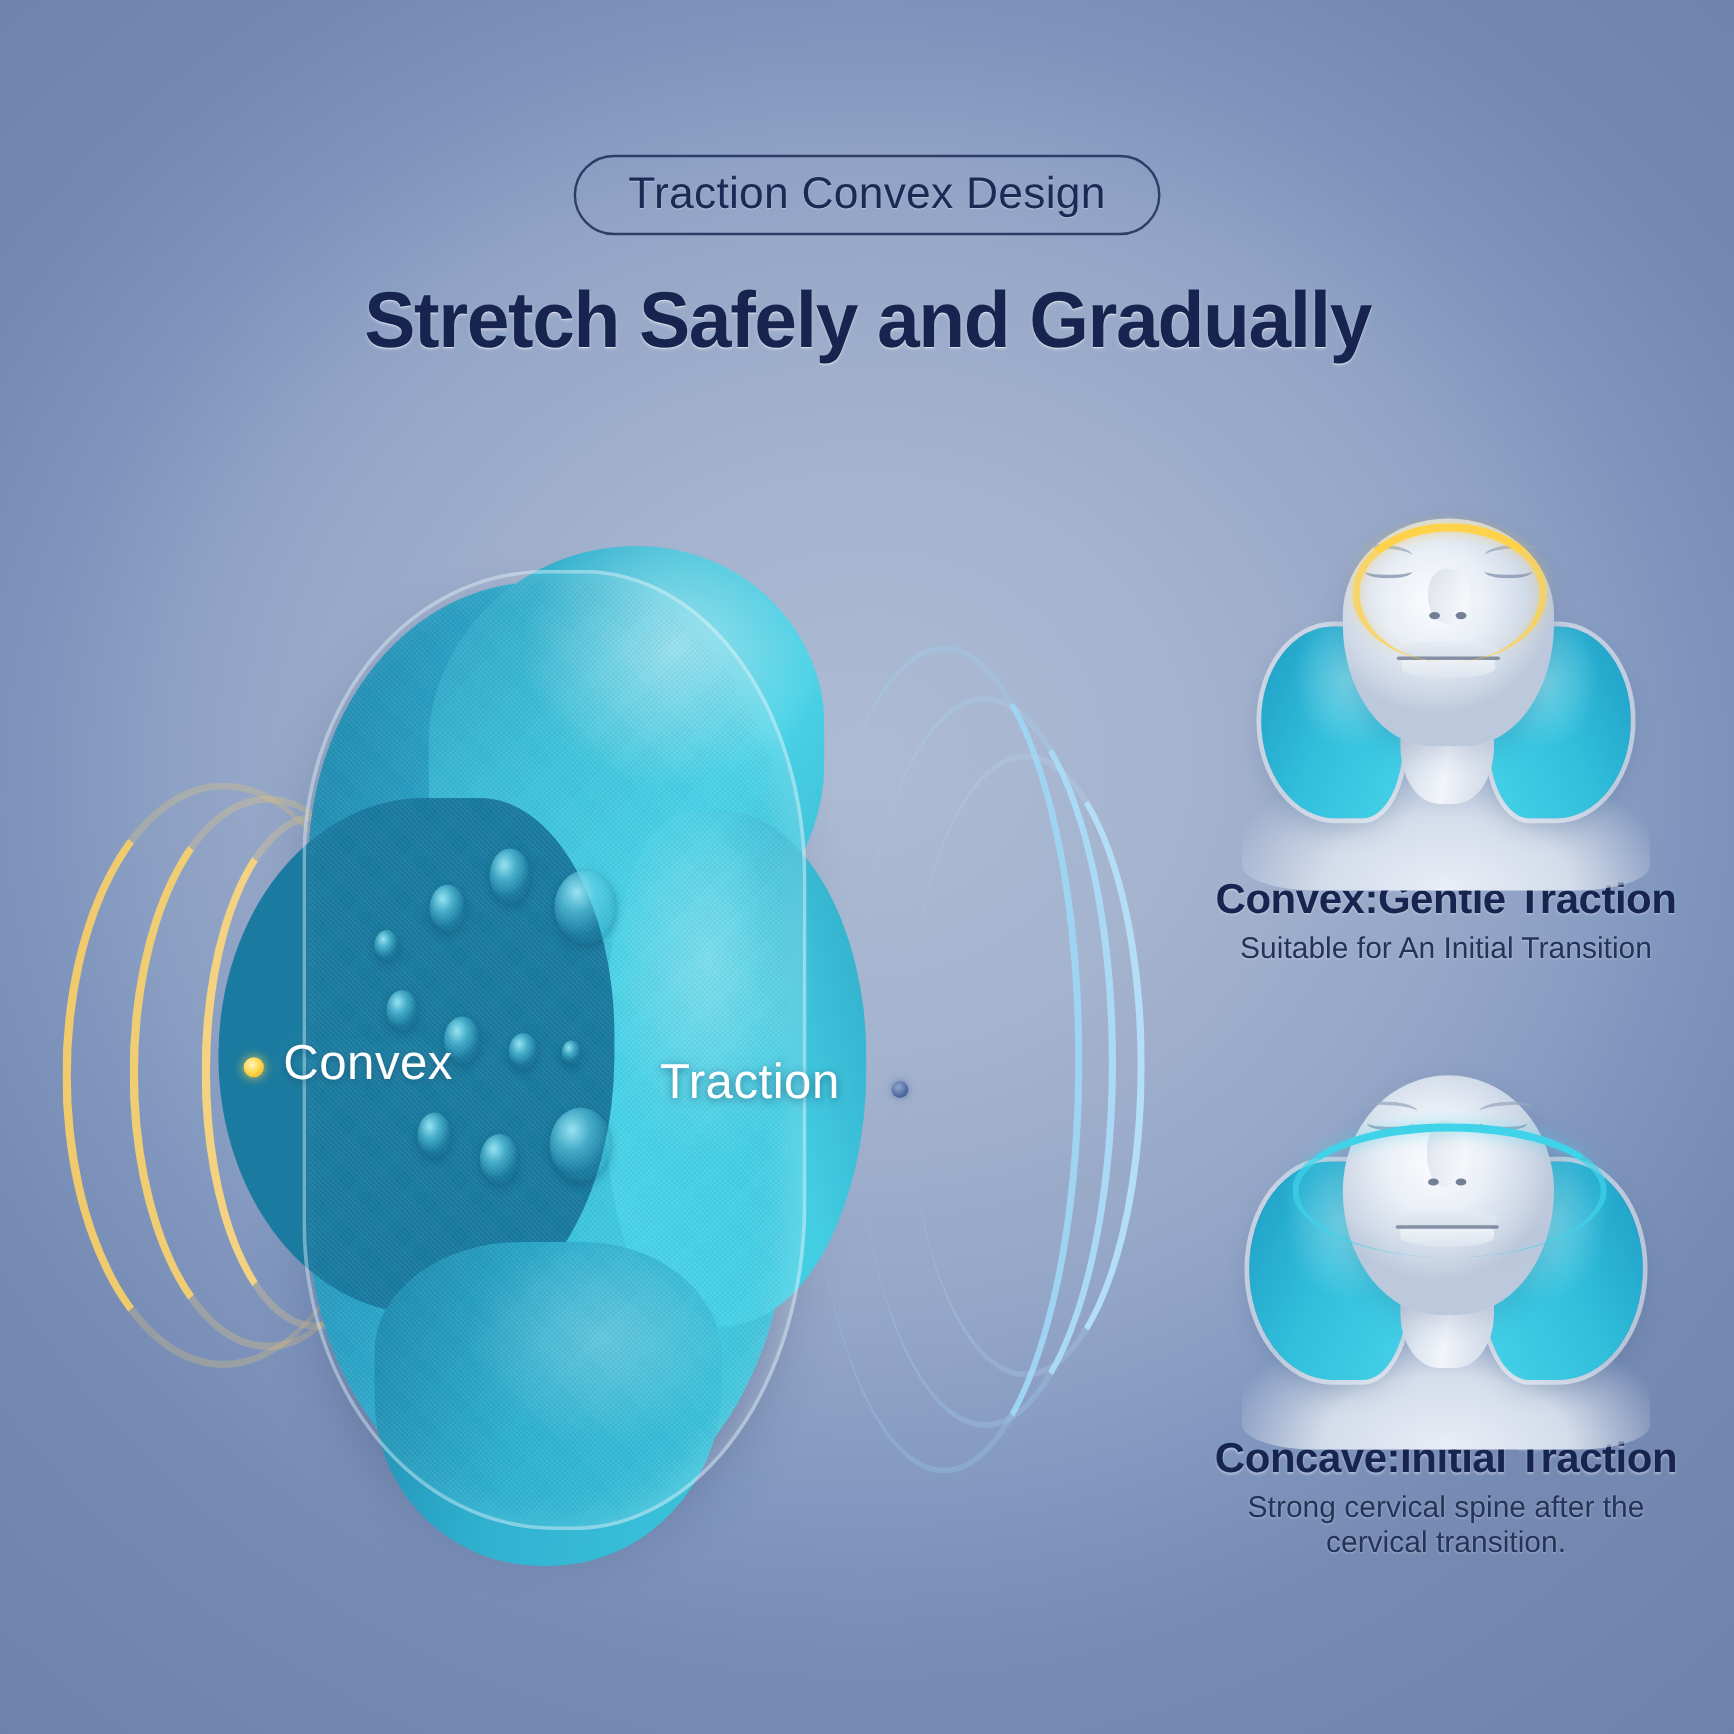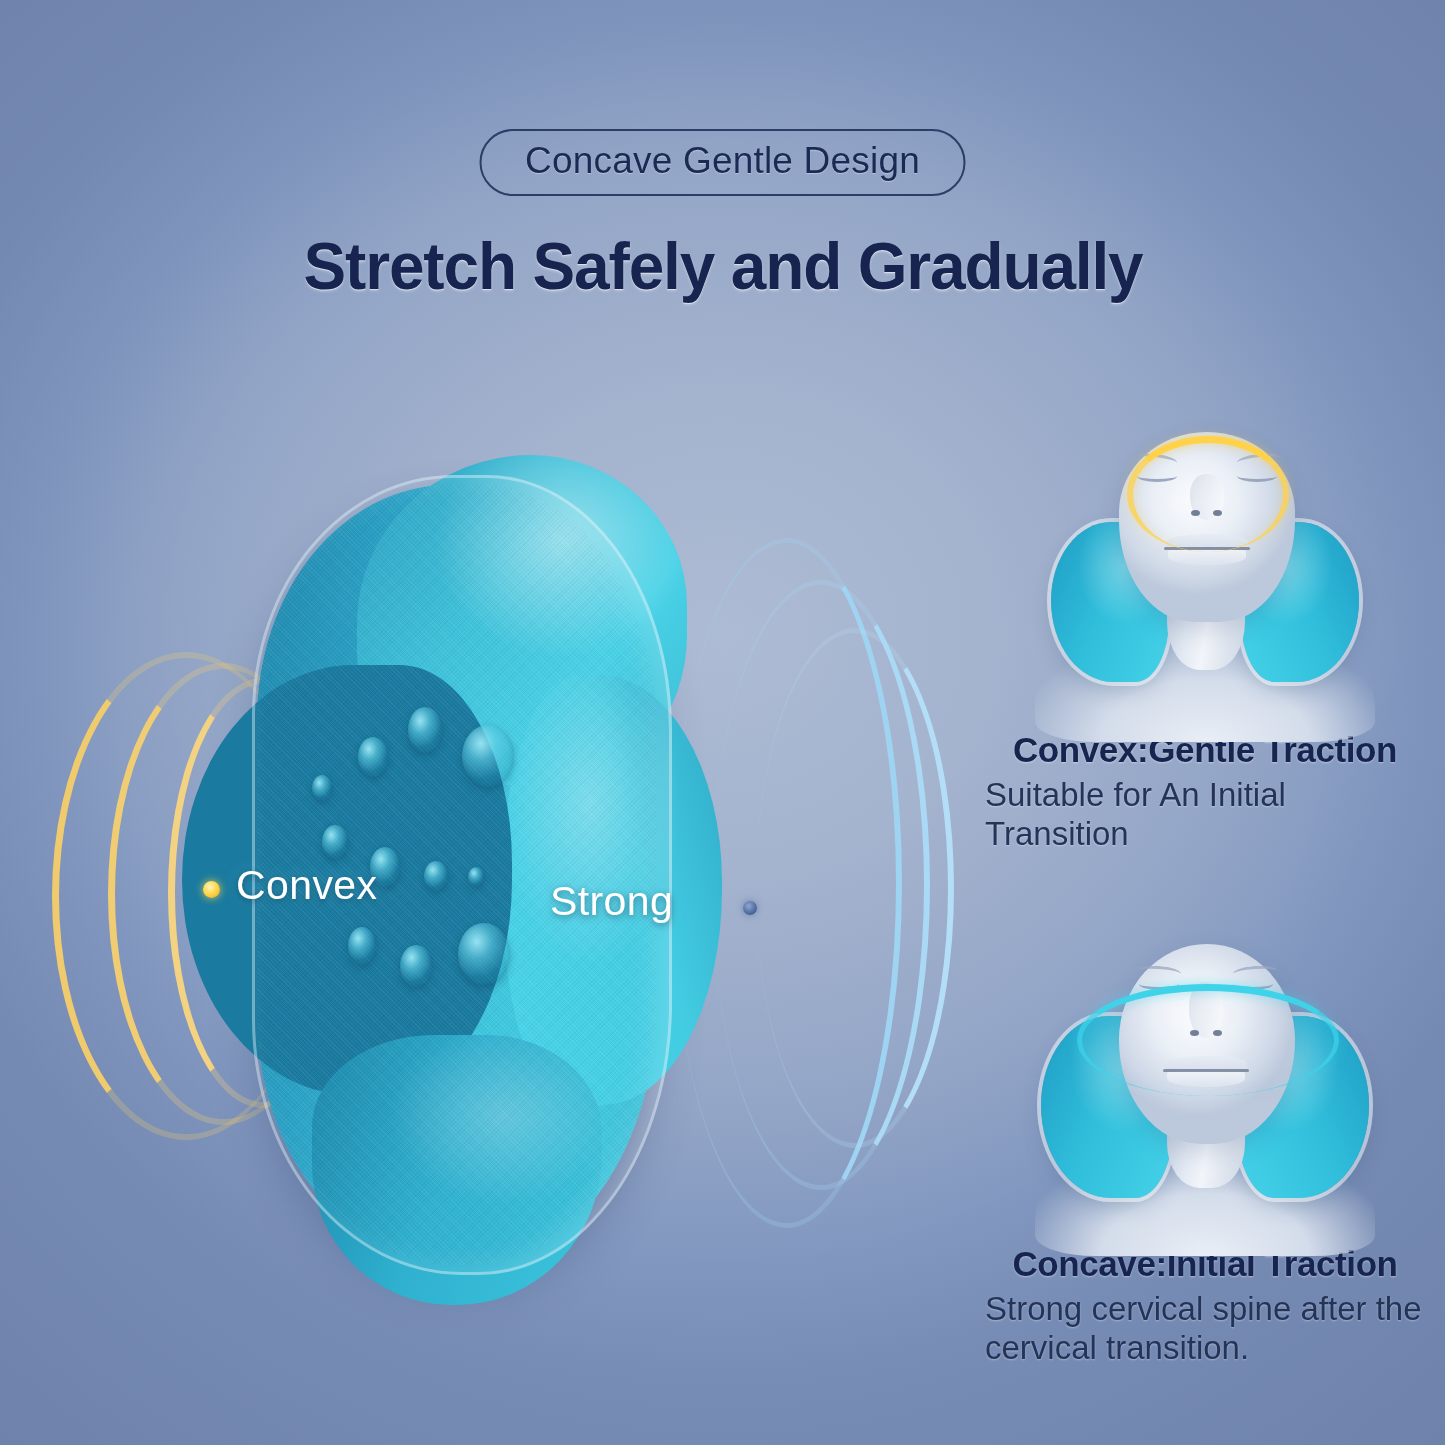--- a/index.html
+++ b/index.html
@@ -195,31 +195,31 @@
     box-shadow:0 0 0 4px rgba(245,250,253,.55), 0 8px 20px rgba(40,80,120,.22);
   }
   .traction-arc{ position:absolute; border-radius:50%; border-style:solid; border-color:transparent; }
 
   .cap-title{
     text-align:center; color:#16244f; font-size:35px; font-weight:bold;
     letter-spacing:-.4px; white-space:nowrap;
     text-shadow:0 1px 2px rgba(255,255,255,.40);
   }
   .cap-sub{
-    color:#243458; font-size:33px; line-height:1.18;
+    text-align:center; color:#243458; font-size:25px; line-height:1.18;
     margin-top:6px; text-shadow:0 1px 2px rgba(255,255,255,.35);
   }
 </style>
 </head>
 <body>
 
 <div id="bg-wash"></div>
 <div id="bg-vignette"></div>
 
-<div id="badge">Concave Gentle Design</div>
+<div id="badge">Traction Convex Design</div>
 <div id="headline">Stretch Safely and Gradually</div>
 
 <div id="product-stage">
 
   <div class="wave wave-y" style="left:156px; top:258px; width:190px; height:430px; border-left-color:#f3d281; border-top-color:rgba(243,210,129,.30); border-bottom-color:rgba(243,210,129,.30);"></div>
   <div class="wave wave-y" style="left:96px; top:243px; width:230px; height:462px; border-left-color:#f0cd72; border-top-color:rgba(240,205,114,.28); border-bottom-color:rgba(240,205,114,.28);"></div>
   <div class="wave wave-y" style="left:40px; top:232px; width:268px; height:488px; border-left-color:#efcb6e; border-top-color:rgba(239,203,110,.26); border-bottom-color:rgba(239,203,110,.26);"></div>
 
   <div class="wave wave-b" style="left:660px; top:118px; width:230px; height:690px; border-right-color:#9fd3f2; border-top-color:rgba(159,211,242,.26); border-bottom-color:rgba(159,211,242,.26);"></div>
   <div class="wave wave-b" style="left:700px; top:160px; width:218px; height:610px; border-right-color:#a9d9f5; border-top-color:rgba(169,217,245,.24); border-bottom-color:rgba(169,217,245,.24);"></div>
@@ -243,21 +243,21 @@
     <div class="bump" style="left:262px; top:386px; width:24px; height:30px;"></div>
     <div class="bump" style="left:306px; top:392px; width:16px; height:20px;"></div>
     <div class="bump" style="left:186px; top:452px; width:28px; height:38px;"></div>
     <div class="bump" style="left:238px; top:470px; width:32px; height:42px;"></div>
     <div class="bump" style="left:296px; top:448px; width:52px; height:62px;"></div>
   </div>
 
   <div class="dot" id="dot-convex" style="left:191px; top:461px;"></div>
   <div class="pill-label" style="left:224px; top:442px;">Convex</div>
 
-  <div class="pill-label" style="left:538px; top:458px;">Strong</div>
+  <div class="pill-label" style="left:538px; top:458px;">Traction</div>
   <div class="dot" id="dot-concave" style="left:731px; top:481px;"></div>
 </div>
 
 <div id="right-col">
 
   <div class="panel">
     <div class="illus">
       <div class="fig-shoulders"></div>
 
       <div class="wing wing-l" style="left:36px; top:92px;"></div>

